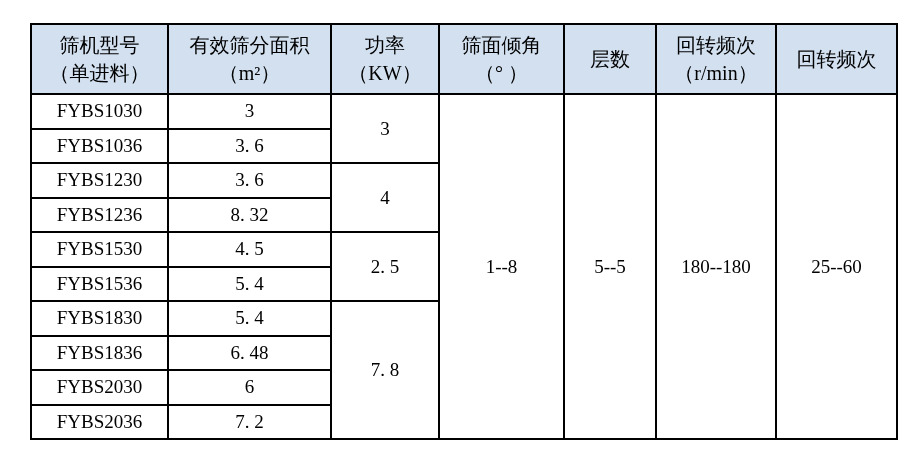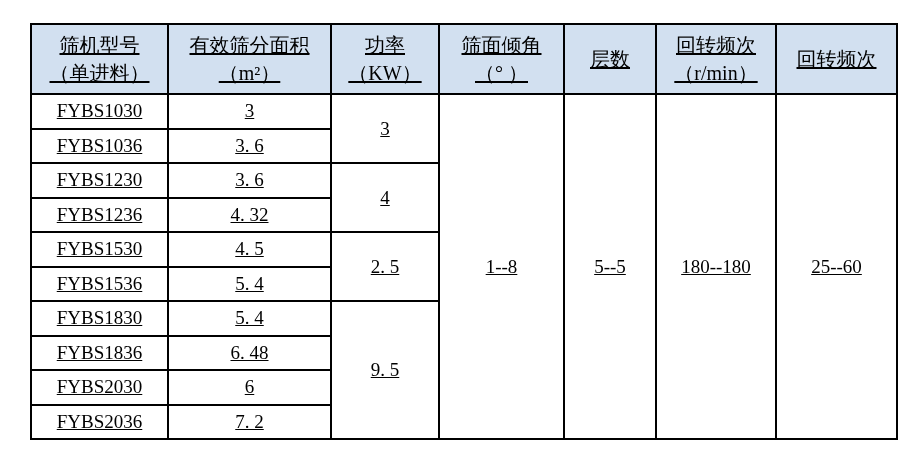--- a/index.html
+++ b/index.html
@@ -18,21 +18,20 @@
   .table-wrap {
     position: absolute;
     left: 30px;
     top: 23px;
   }
   table.spec {
     border-collapse: collapse;
     table-layout: fixed;
     width: 866px;
     height: 417px;
-    text-decoration: underline;
   }
   table.spec th,
   table.spec td {
     border: 2px solid var(--border, #000000);
     text-align: center;
     vertical-align: middle;
     padding: 0;
     overflow: hidden;
   }
   table.spec thead tr {
@@ -116,35 +115,35 @@
         <td>FYBS1036</td>
         <td>3. 6</td>
       </tr>
       <tr>
         <td>FYBS1230</td>
         <td>3. 6</td>
         <td rowspan="2">4</td>
       </tr>
       <tr>
         <td>FYBS1236</td>
-        <td>4. 32</td>
+        <td>8. 32</td>
       </tr>
       <tr>
         <td>FYBS1530</td>
         <td>4. 5</td>
         <td rowspan="2">2. 5</td>
       </tr>
       <tr>
         <td>FYBS1536</td>
         <td>5. 4</td>
       </tr>
       <tr>
         <td>FYBS1830</td>
         <td>5. 4</td>
-        <td rowspan="4">9. 5</td>
+        <td rowspan="4">7. 8</td>
       </tr>
       <tr>
         <td>FYBS1836</td>
         <td>6. 48</td>
       </tr>
       <tr>
         <td>FYBS2030</td>
         <td>6</td>
       </tr>
       <tr>

